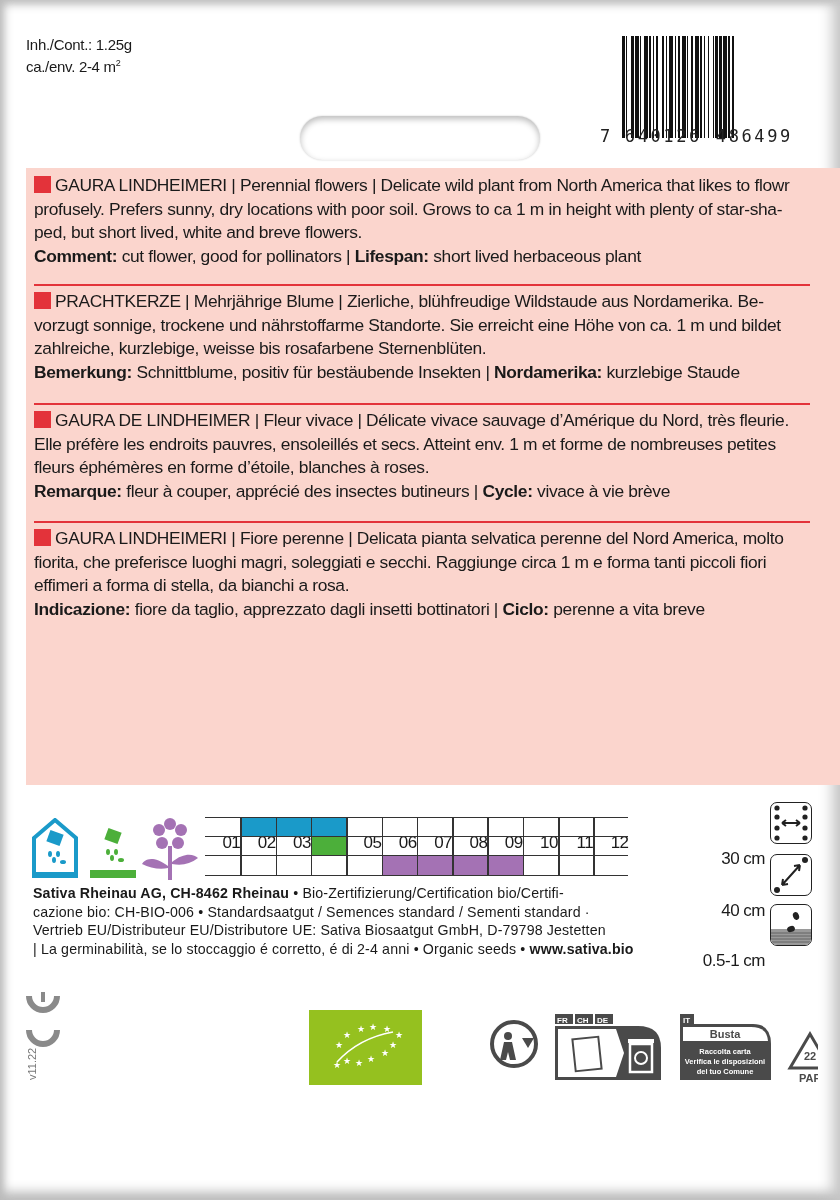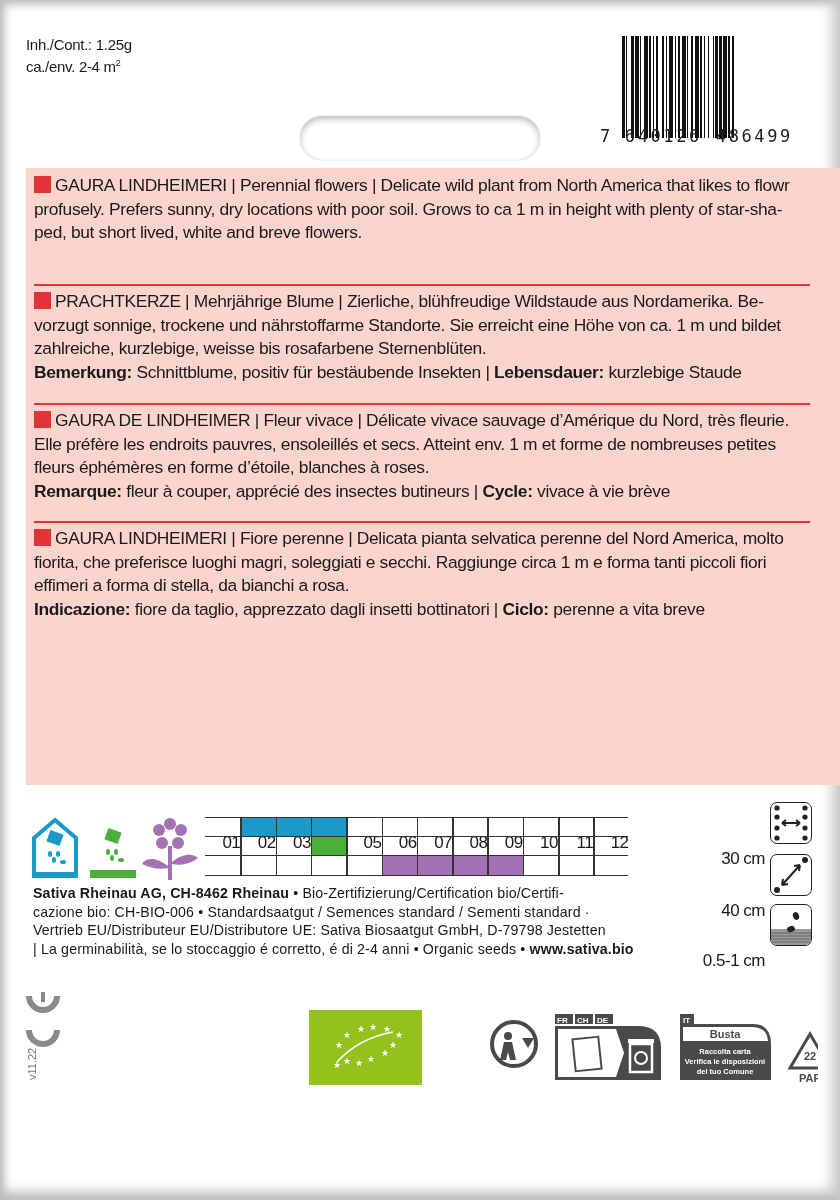--- a/index.html
+++ b/index.html
@@ -126,28 +126,29 @@
       <span>7</span><span class="gap"></span><span style="display:inline-block;width:8px"></span><span>640126</span><span style="display:inline-block;width:14px"></span><span>486499</span>
     </div>
   </div>
 
   <div class="panel">
 
     <div class="section" style="top:6px">
       <div><span class="sq"></span><span>GAURA LINDHEIMERI | Perennial flowers | Delicate wild plant from North America that likes to flowr</span></div>
       <div>profusely. Prefers sunny, dry locations with poor soil. Grows to ca 1 m in height with plenty of star-sha-</div>
       <div>ped, but short lived, white and breve flowers.</div>
+      <div><b>Comment:</b><span> cut flower, good for pollinators | </span><b>Lifespan:</b><span> short lived herbaceous plant</span></div>
     </div>
     <div class="divider" style="top:116px"></div>
 
     <div class="section" style="top:122px">
       <div><span class="sq"></span><span>PRACHTKERZE | Mehrjährige Blume | Zierliche, blühfreudige Wildstaude aus Nordamerika. Be-</span></div>
       <div>vorzugt sonnige, trockene und nährstoffarme Standorte. Sie erreicht eine Höhe von ca. 1 m und bildet</div>
       <div>zahlreiche, kurzlebige, weisse bis rosafarbene Sternenblüten.</div>
-      <div><b>Bemerkung:</b><span> Schnittblume, positiv für bestäubende Insekten | </span><b>Lebensdauer:</b><span> kurzlebige Staude</span></div>
+      <div><b>Bemerkung:</b><span> Schnittblume, positiv für bestäubende Insekten | </span><b>Nordamerika:</b><span> kurzlebige Staude</span></div>
     </div>
     <div class="divider" style="top:235px"></div>
 
     <div class="section" style="top:241px">
       <div><span class="sq"></span><span>GAURA DE LINDHEIMER | Fleur vivace | Délicate vivace sauvage d’Amérique du Nord, très fleurie.</span></div>
       <div>Elle préfère les endroits pauvres, ensoleillés et secs. Atteint env. 1 m et forme de nombreuses petites</div>
       <div>fleurs éphémères en forme d’étoile, blanches à roses.</div>
       <div><b>Remarque:</b><span> fleur à couper, apprécié des insectes butineurs | </span><b>Cycle:</b><span> vivace à  vie brève</span></div>
     </div>
     <div class="divider" style="top:353px"></div>

